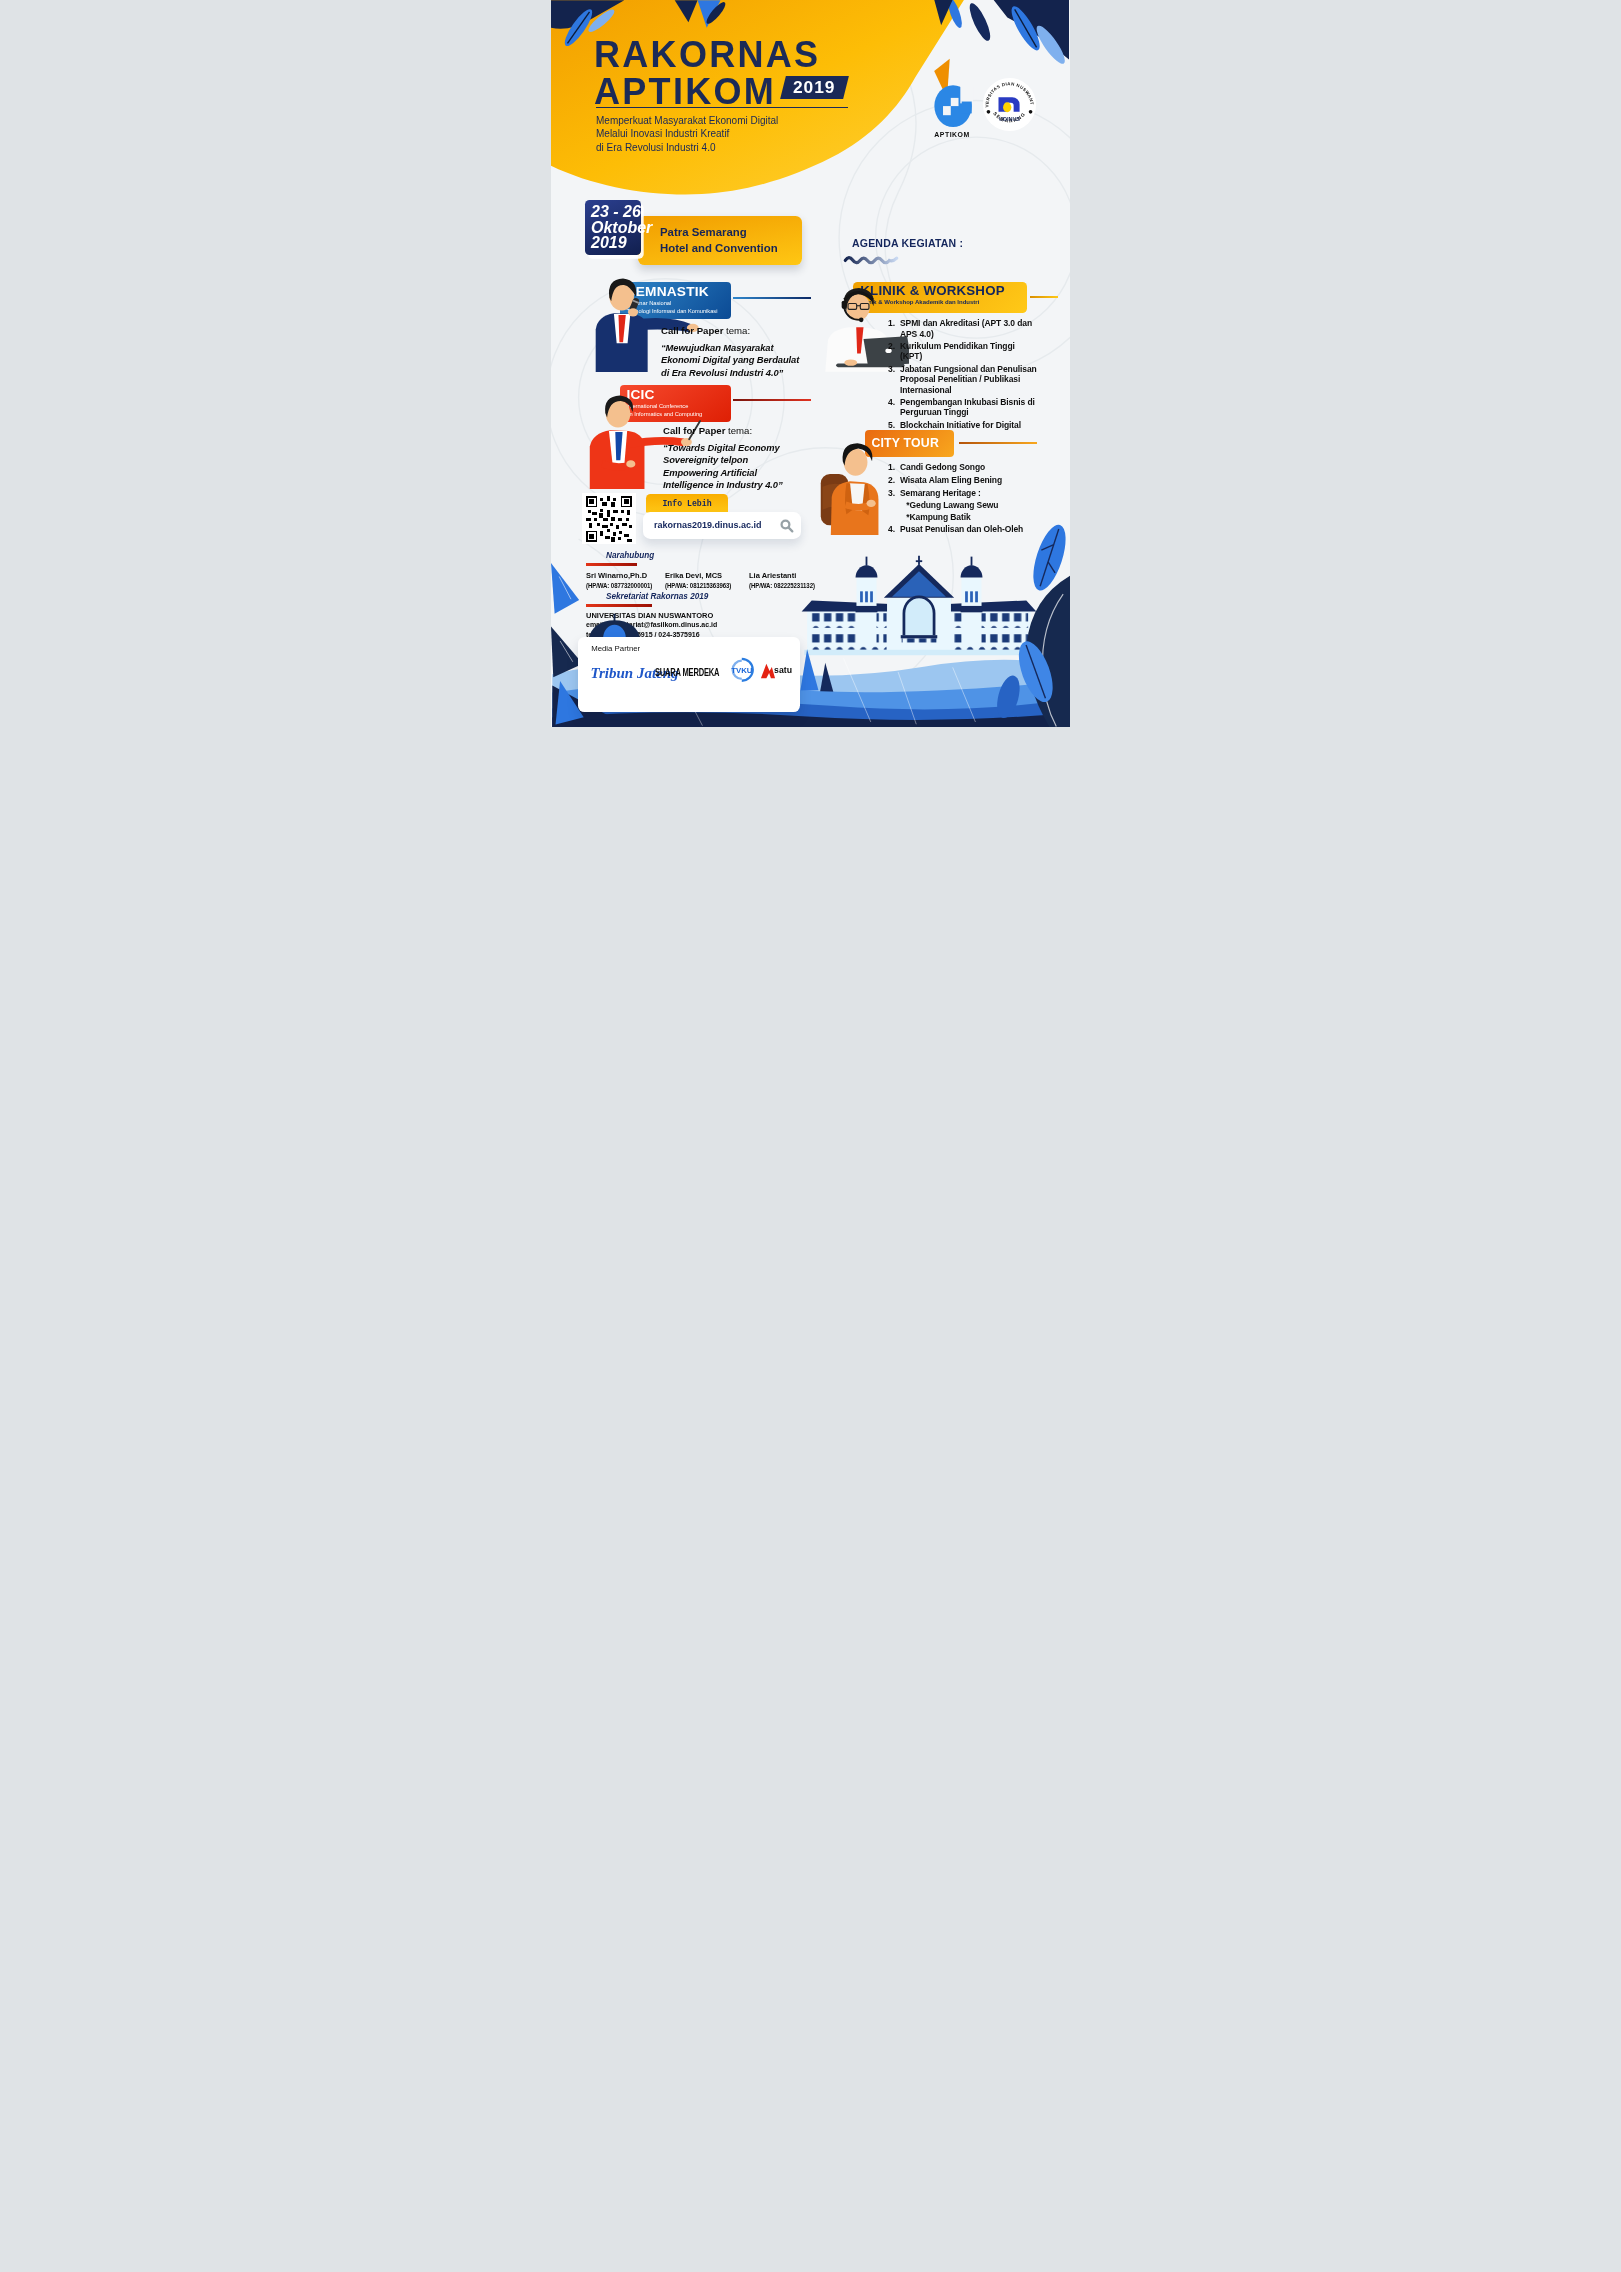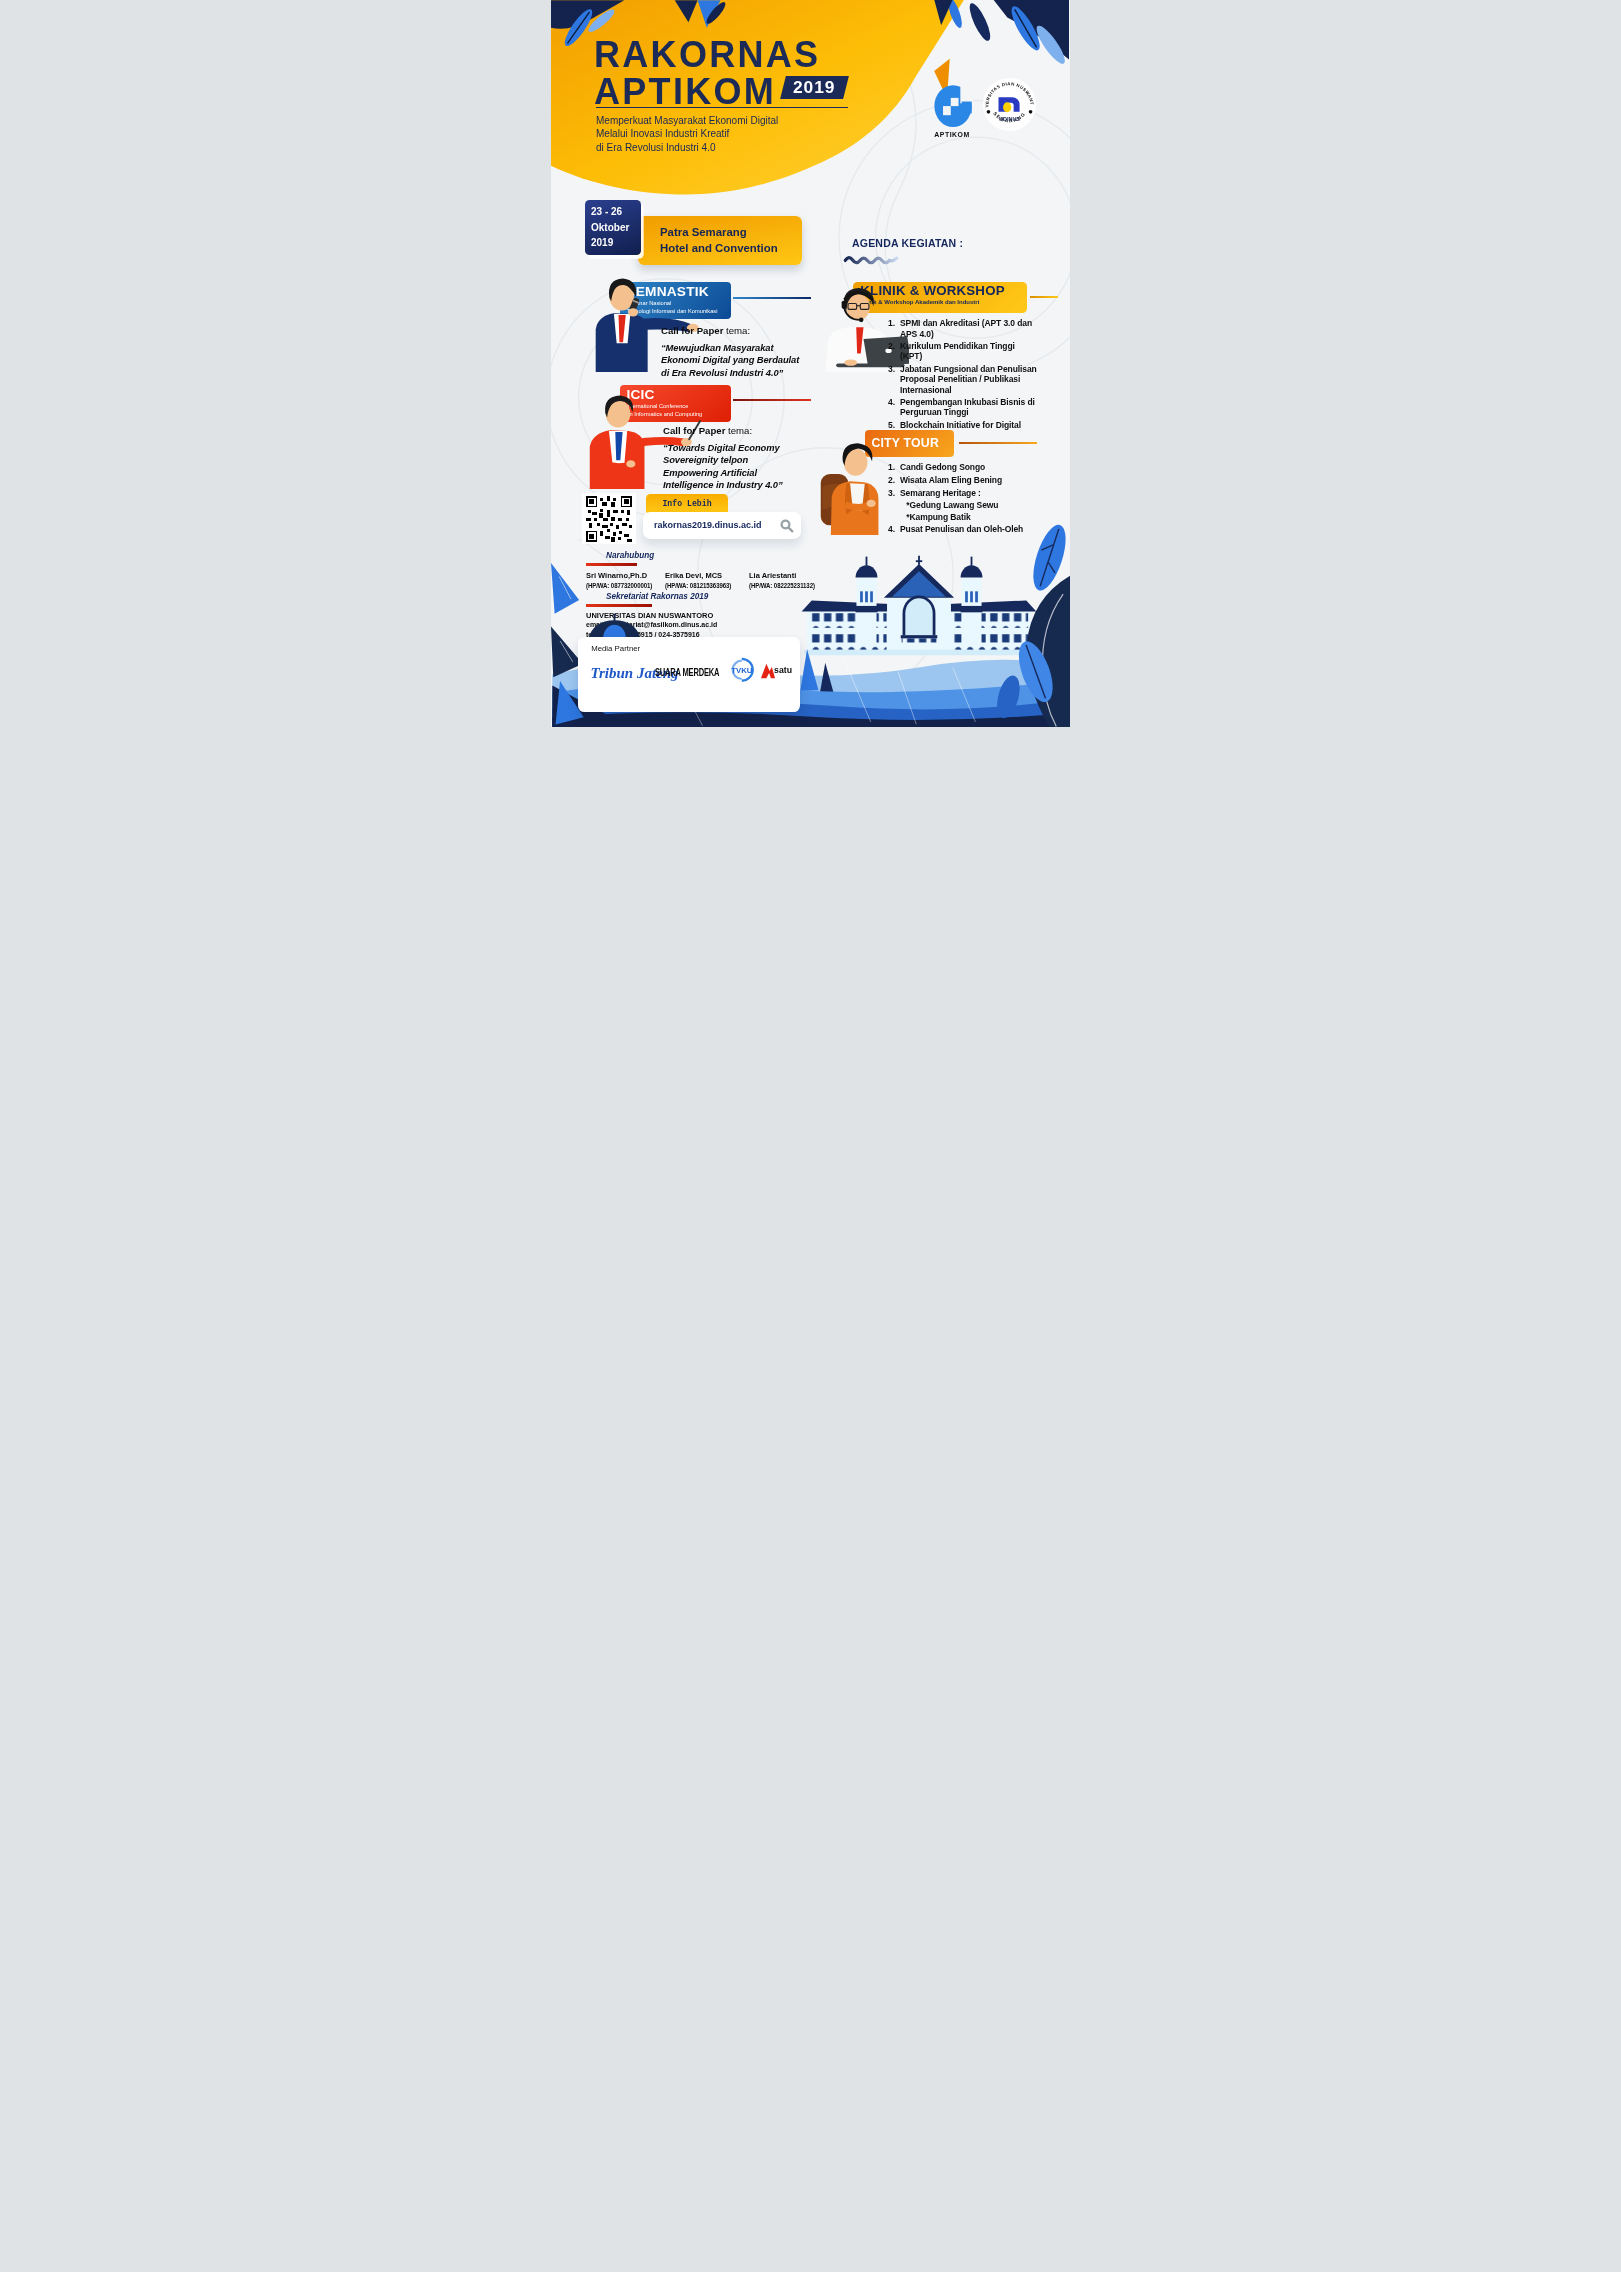--- a/index.html
+++ b/index.html
@@ -24,21 +24,21 @@
   #aptikom-logo{left:382px;top:84px;}
   #aptikom-label{position:absolute;left:377px;top:131px;width:48px;text-align:center;
     font-size:6.9px;font-weight:700;color:#0c0c0c;letter-spacing:0.5px;}
   #udinus-seal{left:431px;top:77px;}
   
   #venue-box{position:absolute;left:87px;top:216px;width:164px;height:49px;border-radius:6.4px;
     background:linear-gradient(170deg,#f19d00,#ffc713);box-shadow:0 4.6px 8.2px rgba(30,40,60,.18);}
   #venue-box .vt{margin:7.8px 0 0 22px;font-size:11.4px;font-weight:800;color:#152457;line-height:16.5px;}
   #date-box{position:absolute;left:34px;top:200px;width:56px;height:55px;border-radius:4.6px;
     background:linear-gradient(160deg,#2b3f8f,#111f4e);box-shadow:2.7px 3.7px 0 rgba(255,255,255,.9);}
-  #date-box .dt{margin:4.1px 0 0 6px;font-size:10px;font-weight:800;color:#fff;line-height:15.5px;}
+  #date-box .dt{margin:4.1px 0 0 6px;font-size:16px;font-weight:800;color:#fff;line-height:15.5px;font-style:italic;}
   
   #agenda-heading{position:absolute;left:281px;top:237px;font-size:10.5px;font-weight:800;color:#14265c;letter-spacing:0.2px;margin-left:20px;}
   #agenda-wave{left:292px;top:254px;}
   
   .sec-box{position:absolute;border-radius:4.1px;color:#fff;}
   #semnastik-box{left:69px;top:282px;width:111px;height:37px;background:linear-gradient(135deg,#2f85c8,#0b4a94);padding-left:0;}
   #icic-box{left:69px;top:385px;width:111px;height:37px;background:linear-gradient(145deg,#f64a2e,#de1f04);}
   .sec-box .st{margin:2.7px 0 0 6.4px;font-size:13.7px;font-weight:900;letter-spacing:0.2px;line-height:14.6px;}
   .sec-box .ss{margin:0.9px 0 0 6.4px;font-size:5.7px;line-height:6.9px;}
   #semnastik-line{position:absolute;left:182px;top:297px;width:78px;height:2.3px;

